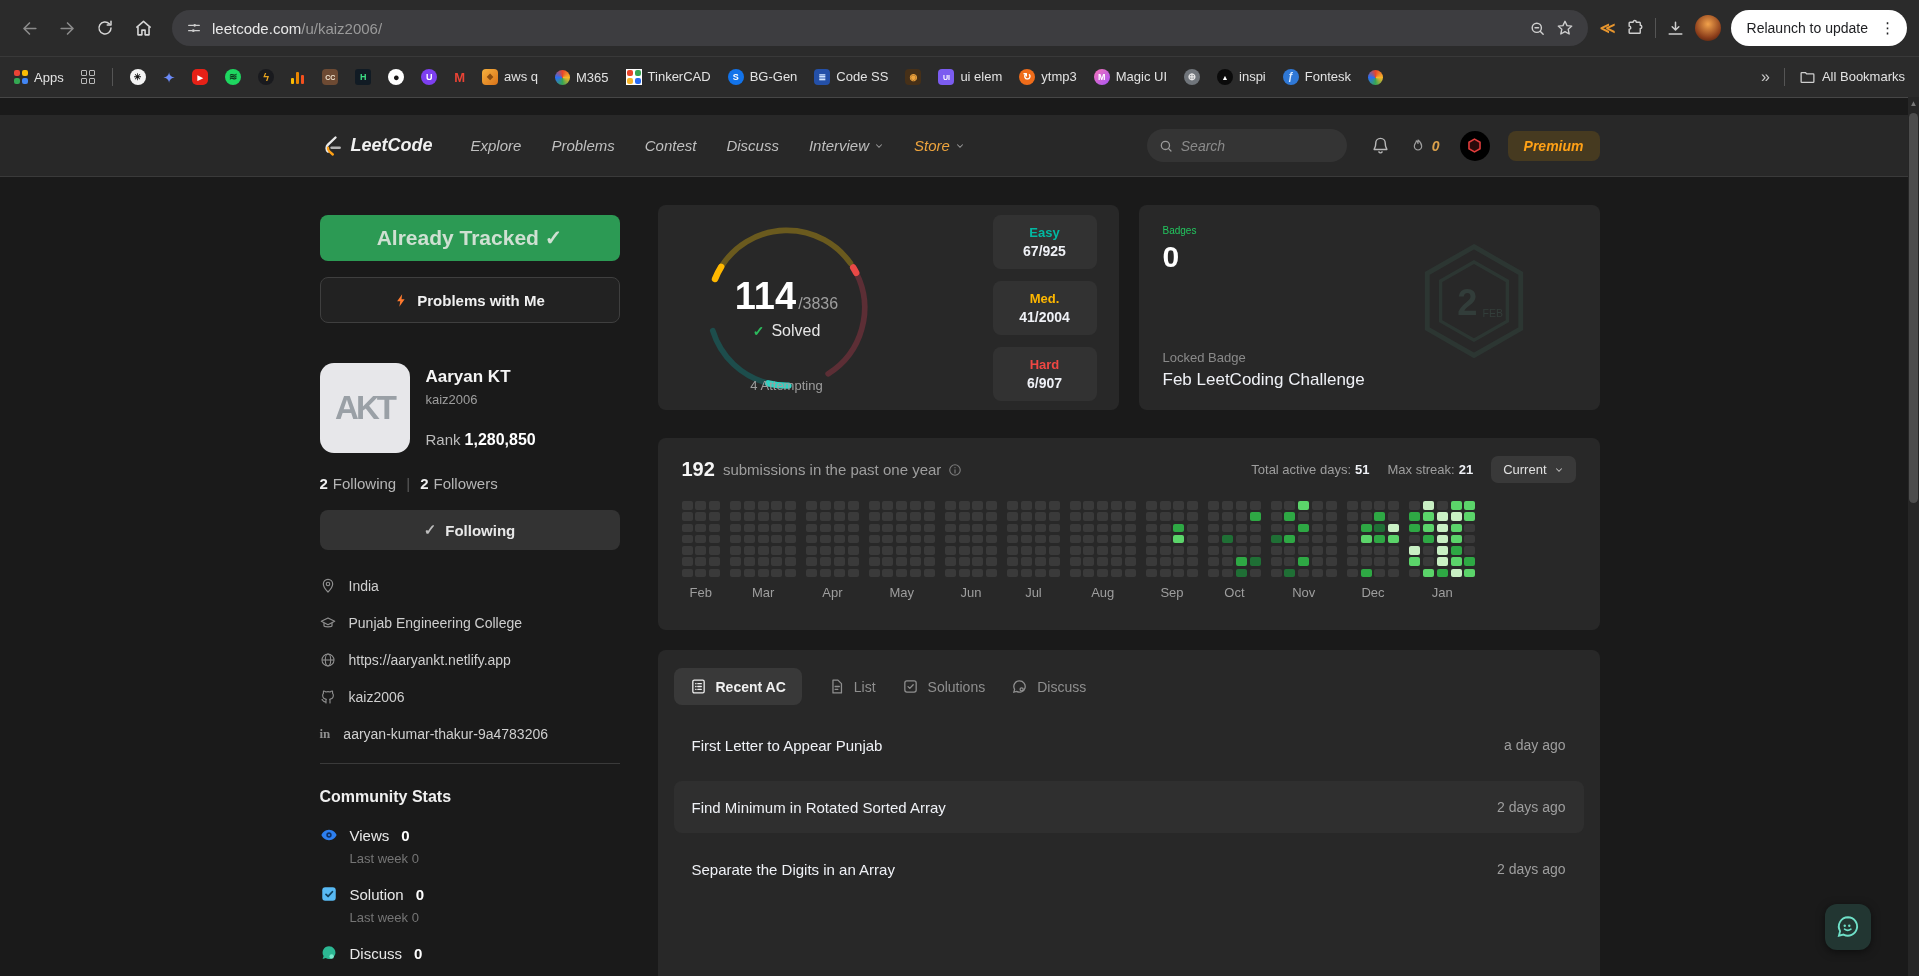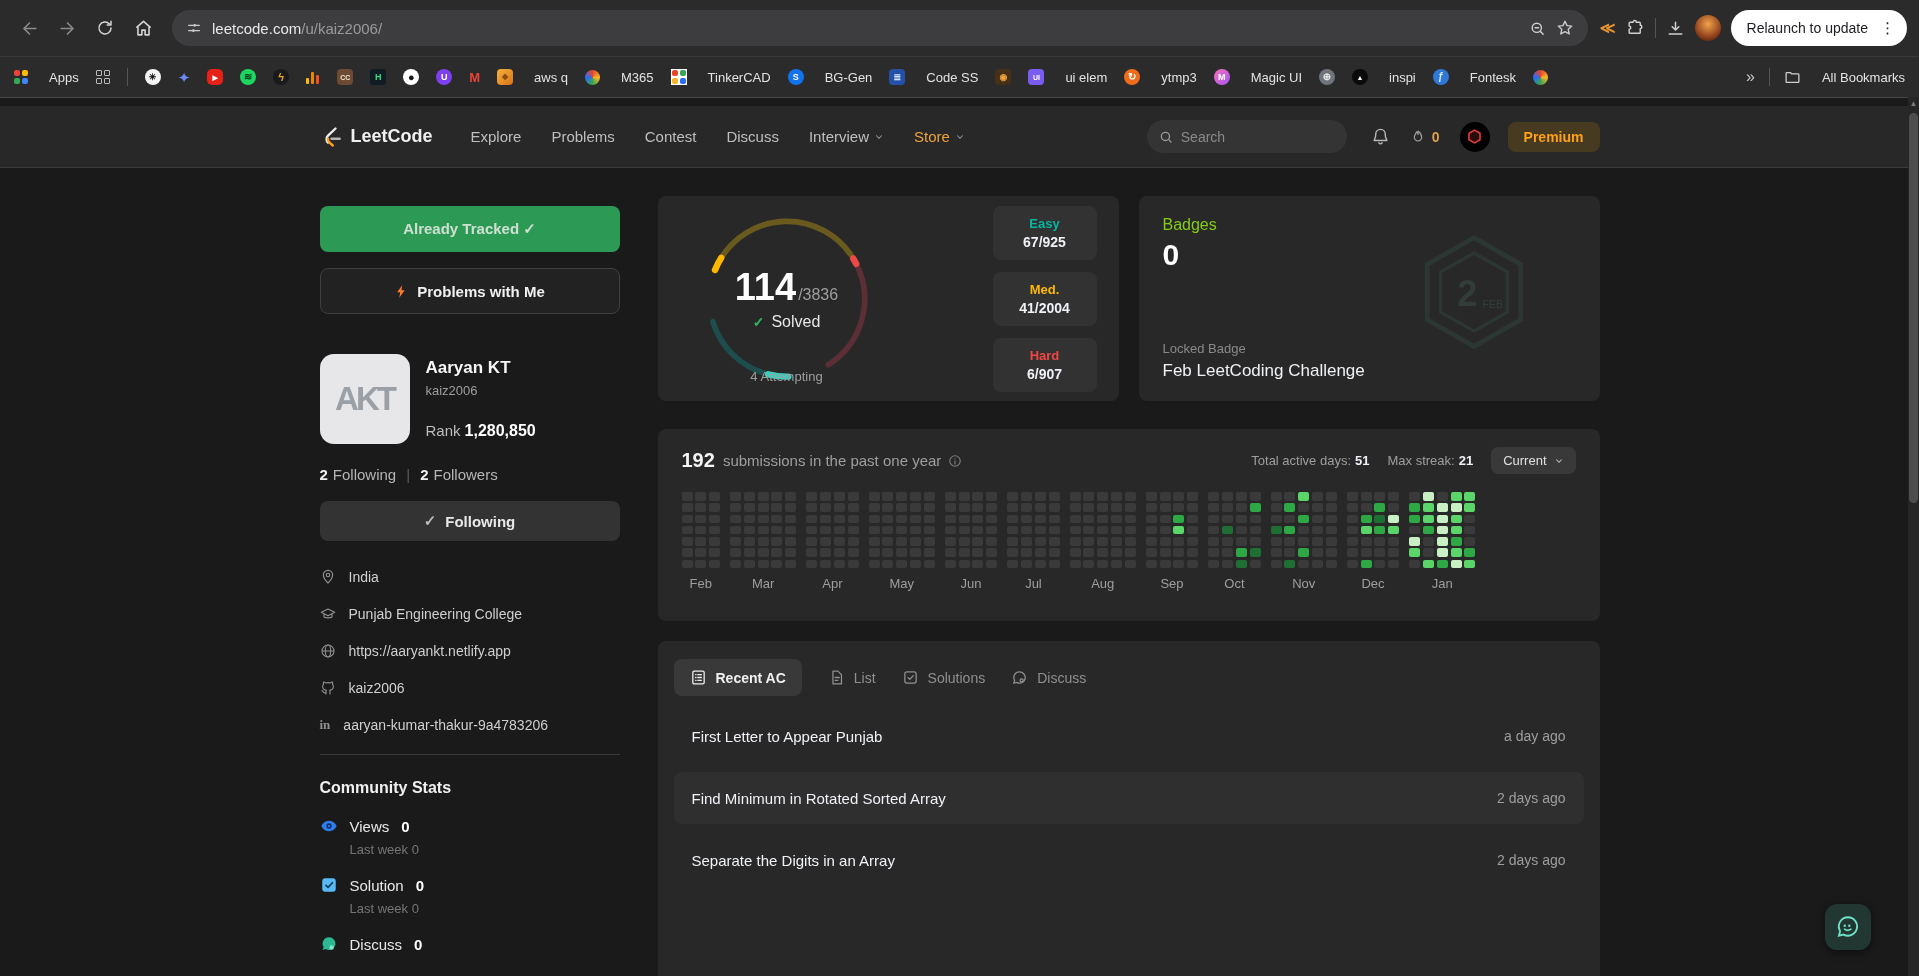--- a/index.html
+++ b/index.html
@@ -15,58 +15,58 @@
   .urlbar .spacer { flex:1; }
   .tb-right { display:flex; align-items:center; gap:10px; flex:0 0 auto; }
   .tb-sep { width:1px; height:20px; background:#555; }
   .tb-avatar { width:26px; height:26px; border-radius:50%; background:radial-gradient(circle at 50% 35%, #f2a24b, #8a3c1a 65%, #351a0e); }
   .relaunch { height:36px; background:#ffffff; border-radius:18px; display:flex; align-items:center; padding:0 8px 0 16px; gap:8px; }
   .relaunch span.txt { font-size:14px; color:#202124; white-space:nowrap; }
   .relaunch .kebab { color:#202124; font-size:15px; padding:0 4px; }
   .ext-glyph { color:#e8962e; font-size:15px; font-weight:bold; }
 
   .bookmarks { height:41px; background:#2b2b2b; border-top:1px solid rgba(255,255,255,.07); display:flex; align-items:center; padding:0 14px; gap:17px; overflow:hidden; }
-  .bm { display:flex; align-items:center; gap:21px; flex:0 0 auto; }
+  .bm { display:flex; gap:6px; flex:0 0 auto; }
   .bm-label { font-size:13px; color:#e2e2e2; white-space:nowrap; }
   .bm-ico { width:16px; height:16px; display:flex; align-items:center; justify-content:center; font-weight:700; line-height:1; }
   .bm-glyph { line-height:1; }
   .bm-sep { width:1px; height:18px; background:#555; flex:0 0 auto; }
   .gg { width:14px; height:14px; display:grid; grid-template-columns:6px 6px; grid-template-rows:6px 6px; gap:2px; }
   .gg span { border-radius:2px; }
   .gg.tg { background:#fff; padding:1px; width:16px; height:16px; }
   .panes { width:14px; height:14px; display:grid; grid-template-columns:6px 6px; grid-template-rows:6px 6px; gap:2px; }
   .panes span { border:1.5px solid #b9b9b9; border-radius:1px; }
   .bars { width:14px; height:14px; display:flex; align-items:flex-end; gap:2px; }
   .bars span { width:3px; border-radius:1px; }
   .pin { width:15px; height:15px; border-radius:50%; background:conic-gradient(#e8452c, #f7b529, #37a553, #2a6df4, #e8452c); }
   .bm-right { margin-left:auto; display:flex; align-items:center; gap:14px; flex:0 0 auto; }
 
   
   .site { height:879px; border-top:1px solid #464646; background:#1a1a1a; }
   .navbar { height:62px; background:#282828; border-bottom:1px solid #3a3a3a; }
-  .nav-inner { width:1280px; height:100%; margin:8px auto; display:flex; align-items:center; }
+  .nav-inner { width:1280px; height:100%; margin:17px auto; display:flex; align-items:center;font-style:italic; }
   .brand { display:flex; align-items:center; gap:7px; }
   .brand-name { font-size:18px; font-weight:600; color:#f0f0f0; }
   #nav-links { display:flex; align-items:center; gap:30px; margin-left:38px; }
   .nav-link { font-size:15px; color:#bfbfbf; display:flex; align-items:center; gap:5px; cursor:default; }
   .caret { display:flex; color:#9a9a9a; }
   .search-pill { margin-left:auto; width:200px; height:33px; background:#343434; border-radius:999px; display:flex; align-items:center; gap:8px; padding:0 12px; }
   .search-pill .ph { font-size:14px; color:#8a8a8a; }
   .nav-ico { margin-left:24px; display:flex; align-items:center; }
   .streak { margin-left:20px; display:flex; align-items:center; gap:6px; }
   .streak .cnt { font-size:14px; font-weight:600; color:#dba14c; }
   .nav-avatar { margin-left:20px; width:30px; height:30px; border-radius:50%; background:#000; display:flex; align-items:center; justify-content:center; }
   .premium { margin-left:18px; background:#463a20; color:#ffa116; font-size:14px; font-weight:600; border-radius:8px; padding:7px 16px; }
 
   .content { width:1280px; margin:0 auto; display:flex; gap:38px; padding-top:28px; }
   aside { width:300px; flex:0 0 auto; }
   main { width:942px; flex:0 0 auto; }
 
   
-  .tracked-btn { margin-top:10px; width:100%; height:46px; background:#2c9a54; border:none; border-radius:8px; color:#cfe0d2; font-size:15px; font-weight:700; font-family:inherit; }
+  .tracked-btn { margin-top:10px; width:100%; height:46px; background:#2c9a54; border:none; border-radius:8px; color:#cfe0d2; font-size:21px; font-weight:700; font-family:inherit; }
   .compare-btn { margin-top:16px; width:100%; height:46px; background:#222; border:1px solid #3f3f3f; border-radius:8px; color:#f0f0f0; font-size:15px; font-weight:700; font-family:inherit; display:flex; align-items:center; justify-content:center; gap:8px; }
   .profile-head { margin-top:40px; display:flex; gap:16px; }
   .avatar { width:90px; height:90px; border-radius:14px; background:#e7e7ea; display:flex; align-items:center; justify-content:center; font-size:33px; font-weight:800; color:#9aa0a6; letter-spacing:-3px; }
   .p-name { font-size:17px; font-weight:700; color:#f5f5f5; margin-top:4px; }
   .p-user { font-size:13px; color:#9e9e9e; margin-top:5px; }
   .p-rank { margin-top:24px; font-size:15px; color:#bdbdbd; }
   .p-rank b { color:#ffffff; font-size:16px; margin-left:4px; }
   .follow-line { margin-top:22px; font-size:15px; color:#b5b5b5; display:flex; align-items:center; gap:10px; }
   .follow-line b { color:#f0f0f0; margin-right:5px; }
   .follow-line .pipe { color:#5a5a5a; }
@@ -96,21 +96,21 @@
   .g-total { font-size:16px; color:#9e9e9e; margin-left:2px; }
   .g-solved { margin-top:4px; font-size:16px; color:#e6e6e6; display:flex; gap:7px; align-items:center; }
   .g-solved .chk { color:#2cbb5d; font-weight:700; font-size:14px; }
   .g-attempt { position:absolute; bottom:8px; width:100%; text-align:center; font-size:13px; color:#9e9e9e; }
   #diff-boxes { margin-left:auto; margin-right:22px; display:flex; flex-direction:column; gap:12px; }
   .diff-box { width:104px; height:54px; background:#323232; border-radius:8px; display:flex; flex-direction:column; align-items:center; justify-content:center; }
   .diff-box .dl { font-size:13px; font-weight:600; }
   .diff-box .dv { font-size:14px; font-weight:700; color:#eff1f6; margin-top:3px; }
 
   .badges-card { width:461px; height:205px; position:relative; padding:20px 24px; }
-  .badges-title { font-size:16px; color:#84cc16; }
+  .badges-title { font-size:10px; color:#22c55e; }
   .badges-count { font-size:30px; font-weight:600; color:#fff; margin-top:4px; }
   .badge-hex { position:absolute; right:64px; top:34px; opacity:.9; }
   .locked-wrap { position:absolute; left:24px; bottom:20px; }
   .locked-label { font-size:13px; color:#8a8a8a; }
   .locked-name { font-size:17px; color:#eff1f6; margin-top:5px; }
 
   .heat-card { margin-top:28px; height:192px; padding:18px 24px; }
   .heat-head { display:flex; align-items:center; }
   .heat-count { font-size:20px; font-weight:700; color:#f5f5f5; }
   .heat-summary { font-size:15px; color:#9e9e9e; margin-left:8px; }

